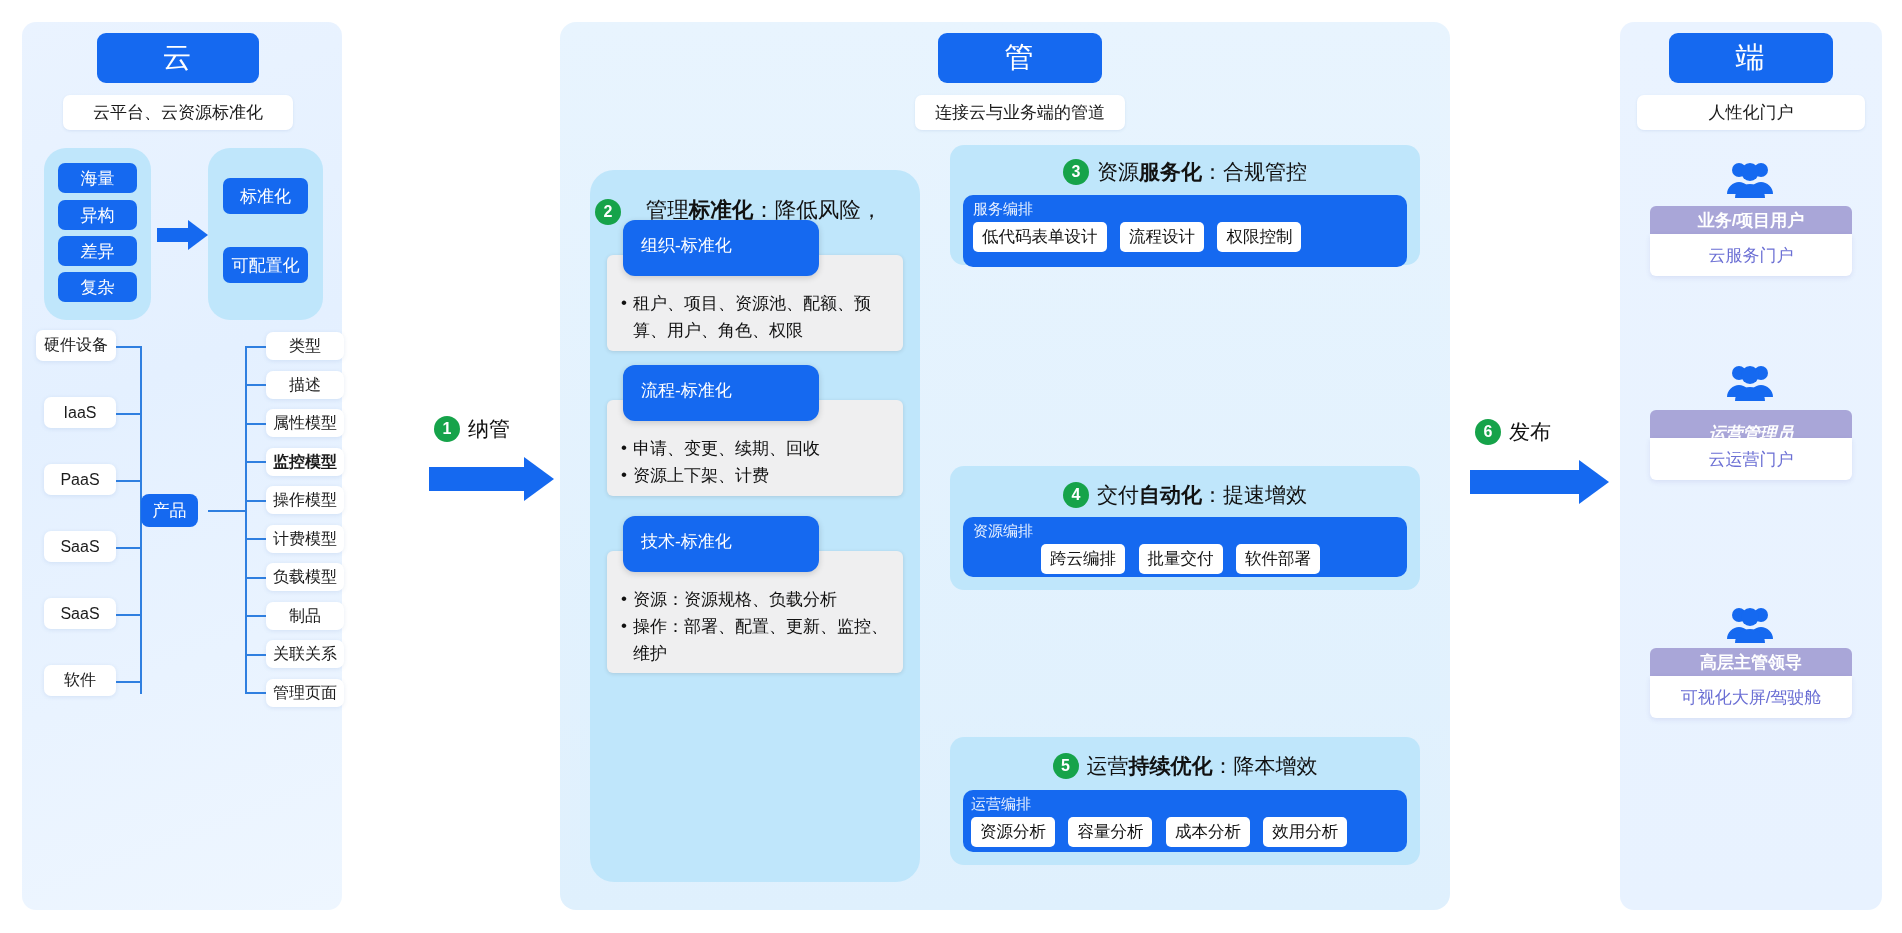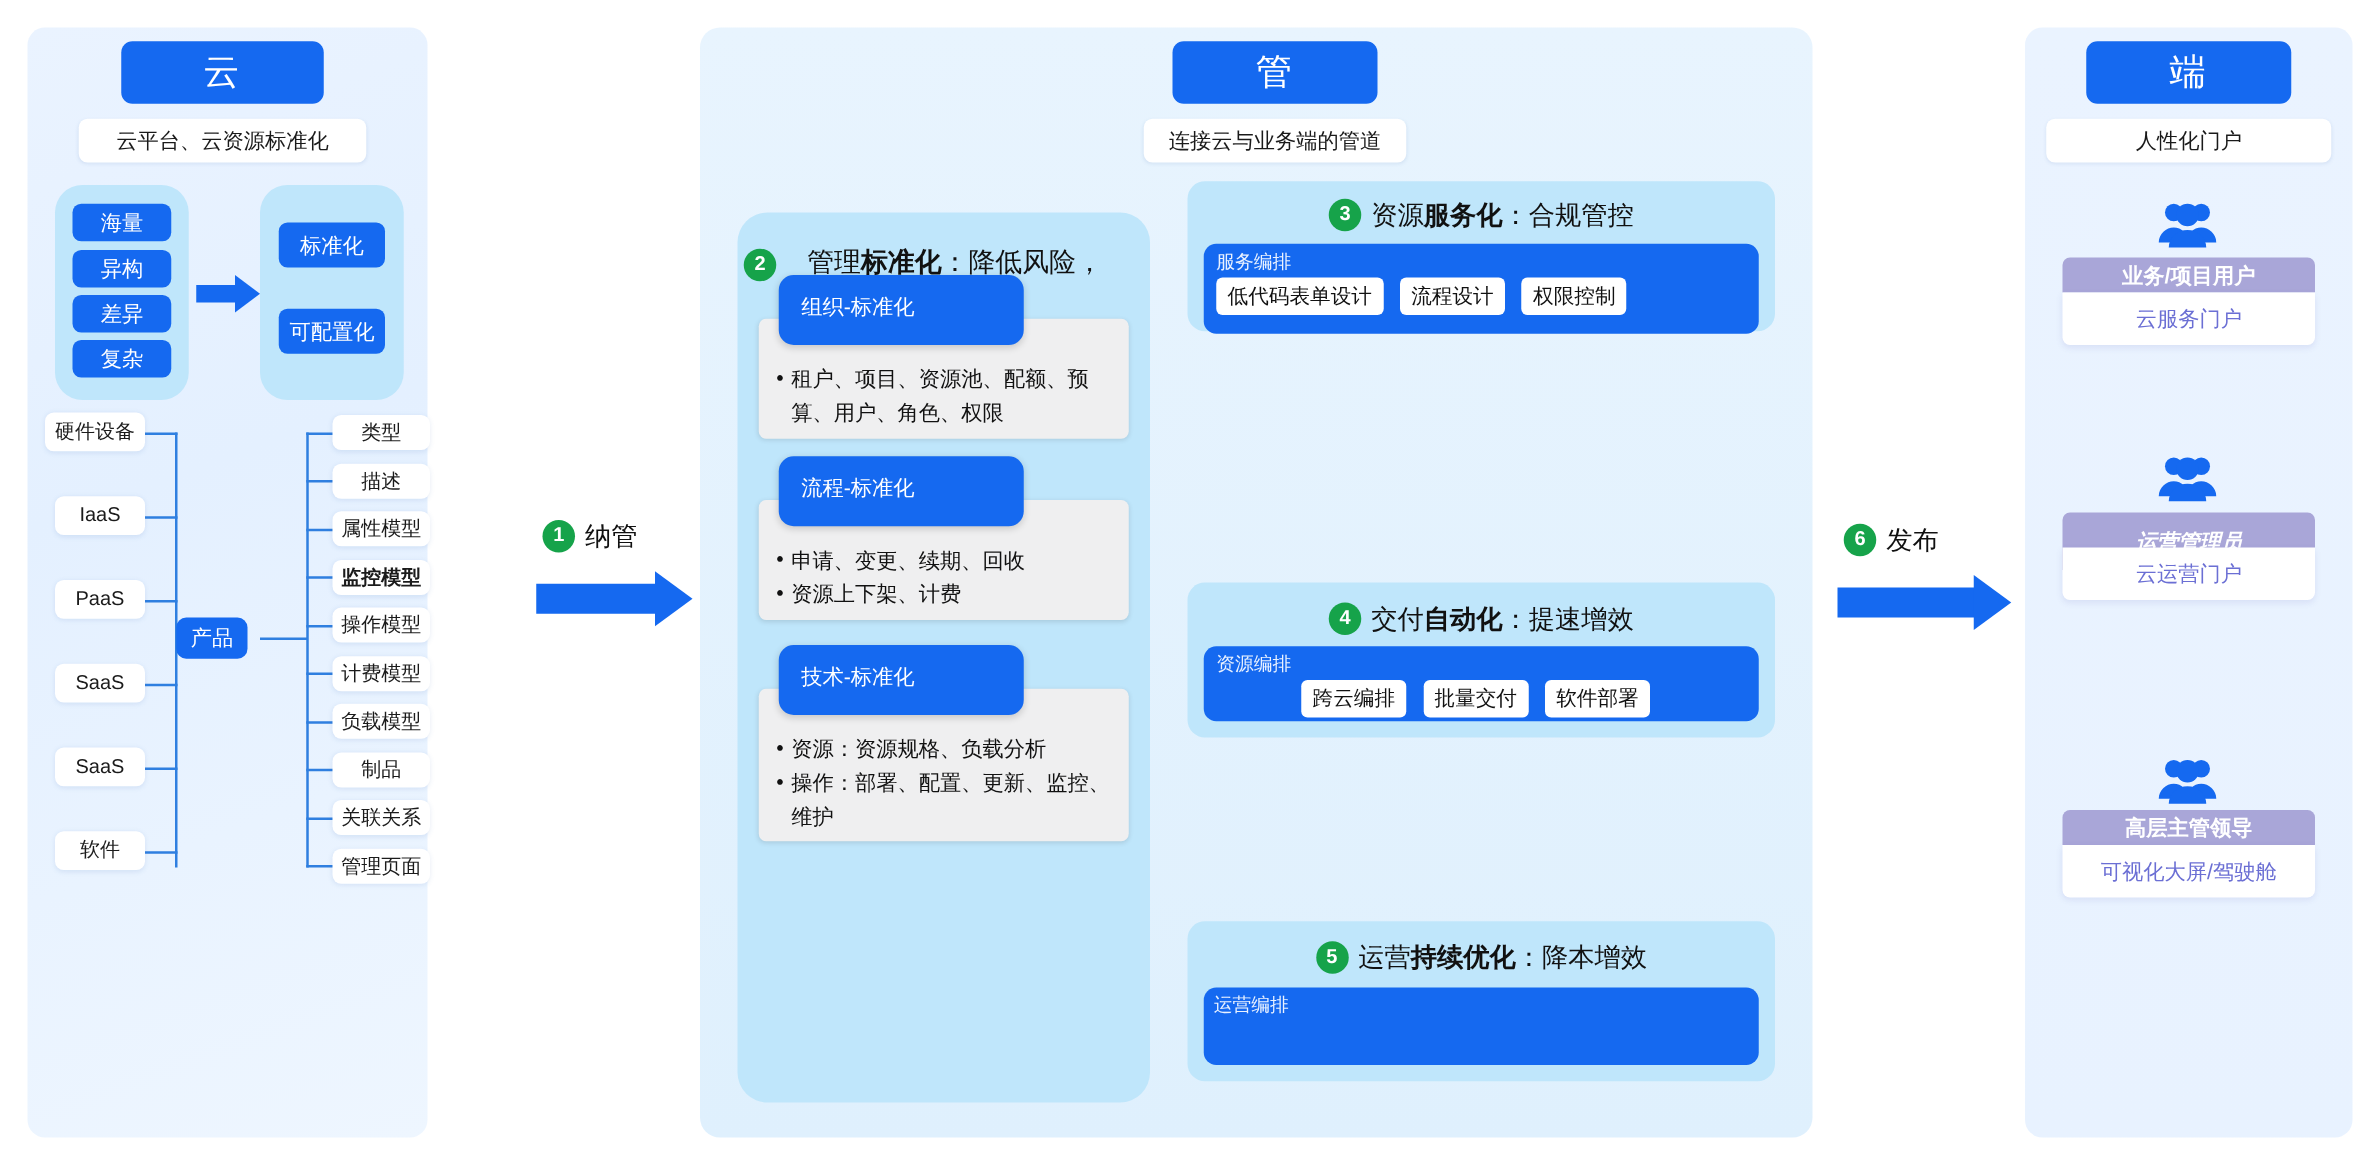--- a/index.html
+++ b/index.html
@@ -213,20 +213,26 @@
   </div>
 </div>
 
 <div class="abs num-card" style="left:950px;top:737px;width:470px;height:128px;"></div>
 <div class="abs num-card-title" style="left:950px;top:752px;width:470px;height:28px;">
   <div class="step-badge">5</div>
   <div><span>运营</span><span class="bold">持续优化</span><span>：降本增效</span></div>
 </div>
 <div class="abs inner-blue" style="left:963px;top:790px;width:444px;height:62px;padding:5px 8px;">
   <div class="inner-label">运营编排</div>
+  <div style="margin-top:3px;">
+    <span class="pill">资源分析</span>
+    <span class="pill">容量分析</span>
+    <span class="pill">成本分析</span>
+    <span class="pill" style="margin-right:0;">效用分析</span>
+  </div>
 </div>
 
 <div class="abs" style="left:1475px;top:418px;display:flex;align-items:center;">
   <div class="step-badge">6</div>
   <div class="step-label">发布</div>
 </div>
 <div class="abs arrow-shaft" style="left:1470px;top:470px;width:110px;height:24px;"></div>
 <div class="abs arrow-head" style="left:1579px;top:460px;"></div>
 
 <div class="abs col-end"></div>

